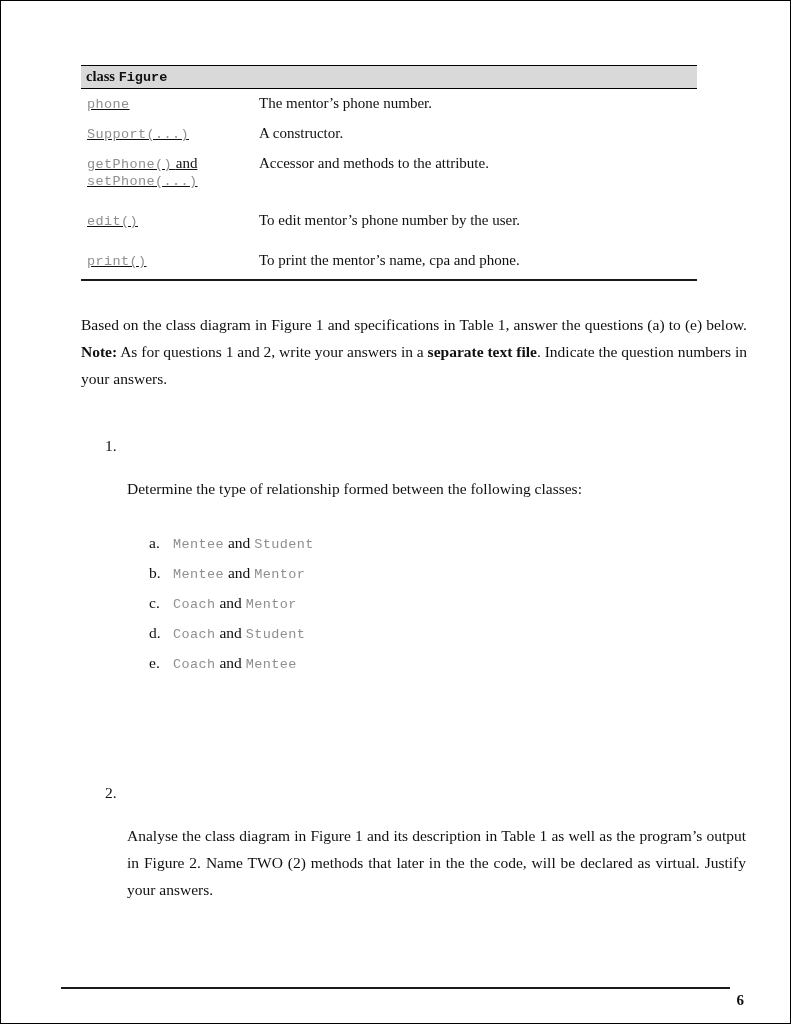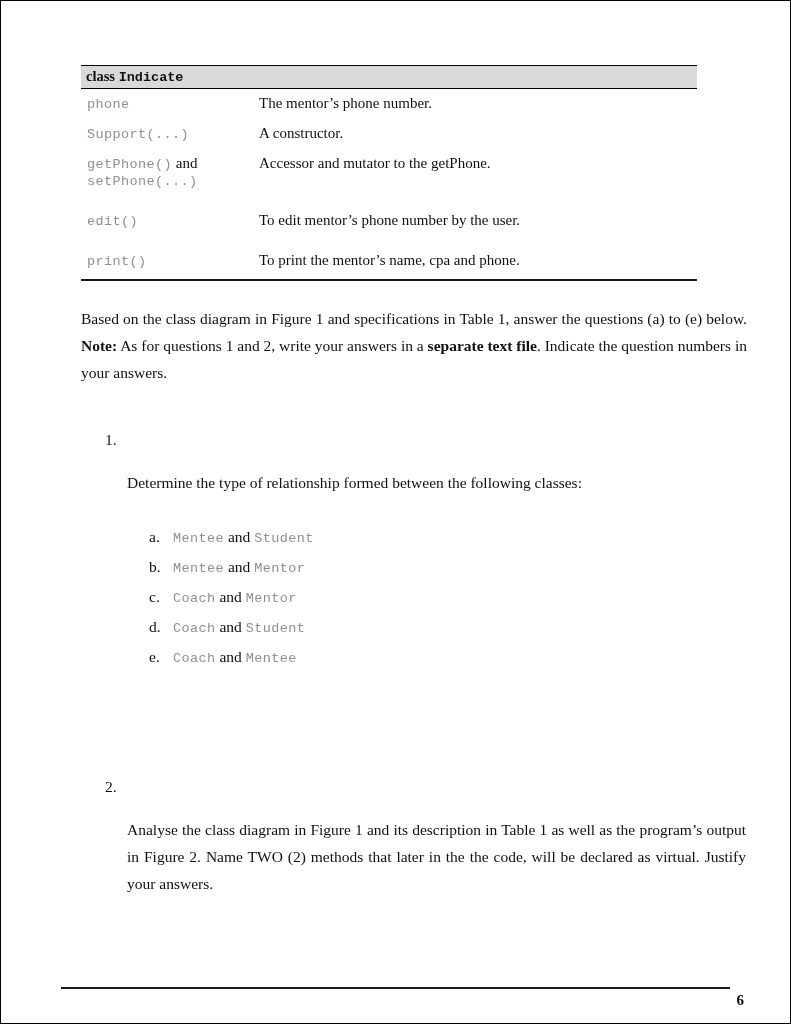--- a/index.html
+++ b/index.html
@@ -28,41 +28,41 @@
     border-bottom: 1px solid #000;
     text-align: left;
     font-size: 14.5px;
     padding: 2px 5px 3px 5px;
   }
   table.spec-table td {
     vertical-align: top;
     font-size: 15px;
     padding: 6px 0 7px 0;
   }
-  table.spec-table td.code-cell { width: 178px; padding-left: 6px; }
+  table.spec-table td.code-cell { width: 178px; padding-left: 6px; text-decoration: underline; }
   tr.spaced td { padding-top: 16px; }
   tr.last td { padding-bottom: 10px; }
 
   .code {
     font-family: "Liberation Mono", "DejaVu Sans Mono", monospace;
     color: #8f8f8f;
     font-size: 13.5px;
     letter-spacing: 0.4px;
   }
   .code-bold {
     font-family: "Liberation Mono", "DejaVu Sans Mono", monospace;
     font-weight: bold;
     color: #111;
     font-size: 13.5px;
   }
   .kw { font-weight: bold; font-family: Liberation Serif, serif; }
 
   
   .intro {
-    margin-top: 24px;
+    margin-top: 30px;
     width: 666px;
     font-size: 15.5px;
     line-height: 27px;
     text-align: justify;
   }
   .bold { font-weight: bold; }
 
   .q1 { margin-top: 40px; }
   .q-row { display: flex; font-size: 15.5px; line-height: 27px; }
   .q-num { width: 22px; margin-left: 24px; flex: none; }
@@ -98,38 +98,38 @@
 <body>
 
 <div class="page">
   <div class="content">
 
     <table class="spec-table">
       <tbody>
           <tr>
         <th colspan="2">
           <span class="kw">class</span>
-          <span class="code-bold">Indicate</span>
+          <span class="code-bold">Figure</span>
         </th>
       </tr>
       <tr>
         <td class="code-cell"><span class="code">phone</span></td>
         <td>The mentor’s phone number.</td>
       </tr>
       <tr>
         <td class="code-cell"><span class="code">Support(...)</span></td>
         <td>A constructor.</td>
       </tr>
       <tr>
         <td class="code-cell">
           <span class="code">getPhone()</span>
           <span>and</span><br>
           <span class="code">setPhone(...)</span>
         </td>
-        <td>Accessor and mutator to the getPhone.</td>
+        <td>Accessor and methods to the attribute.</td>
       </tr>
       <tr class="spaced">
         <td class="code-cell"><span class="code">edit()</span></td>
         <td>To edit mentor’s phone number by the user.</td>
       </tr>
       <tr class="spaced last">
         <td class="code-cell"><span class="code">print()</span></td>
         <td>To print the mentor’s name, cpa and phone.</td>
       </tr>
     </tbody>

